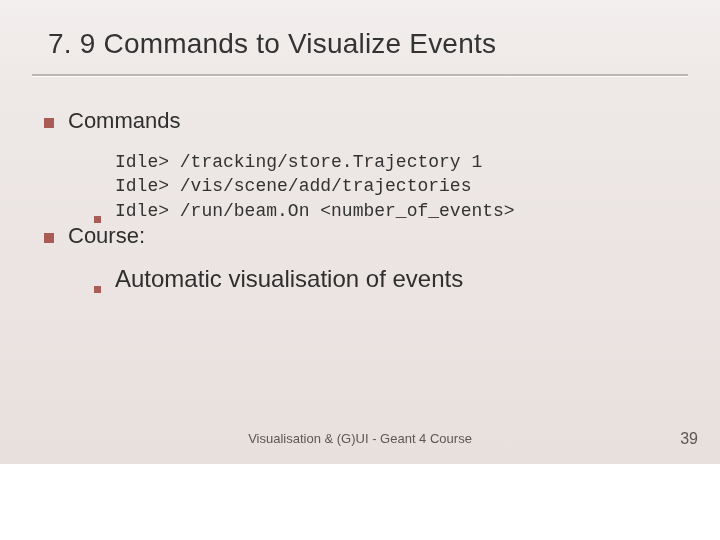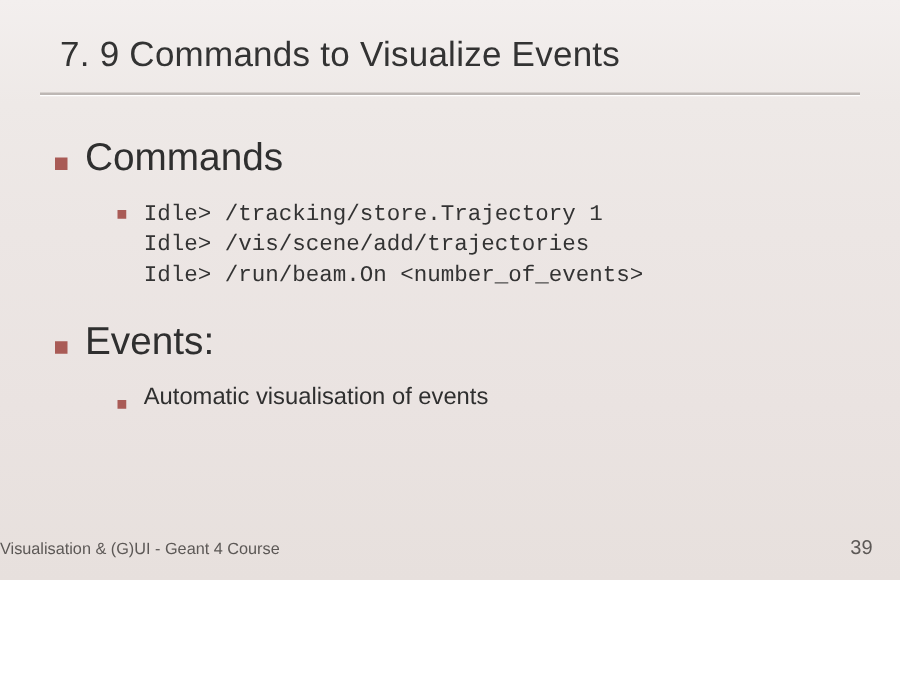--- a/index.html
+++ b/index.html
@@ -37,80 +37,80 @@
     background: #bdb7b4;
     box-shadow: 0 1px 0 #fff;
   }
   .body {
     position: absolute;
     top: 108px;
     left: 44px;
     right: 40px;
   }
   .l1 {
-    font-size: 31px;
+    font-size: 22px;
     color: #2f2f2f;
     margin-bottom: 16px;
     display: flex;
-    align-items: center;
+    align-items: flex-start;
   }
   .l1 .bullet {
     display: inline-block;
     width: 10px;
     height: 10px;
     background: #a95b56;
     margin-top: 10px;
     margin-right: 14px;
     flex: 0 0 auto;
   }
   .l2 {
     margin-left: 50px;
     font-family: "Courier New", Courier, monospace;
     font-size: 18px;
     color: #333;
     line-height: 1.35;
-    margin-bottom: 22px;
     display: flex;
-    align-items: flex-start;
+    align-items: flex-end;
   }
   .l2 .bullet-sm {
     display: inline-block;
     width: 7px;
     height: 7px;
     background: #a95b56;
     margin-top: 8px;
     margin-right: 14px;
     flex: 0 0 auto;
   }
   .l2 .codeblock {
     white-space: pre;
   }
   .l2b {
     margin-left: 50px;
-    font-size: 19px;
+    font-size: 24px;
     color: #2f2f2f;
     display: flex;
-    align-items: center;
+    align-items: flex-end;
   }
   .l2b .bullet-sm {
     display: inline-block;
     width: 7px;
     height: 7px;
     background: #a95b56;
     margin-top: 11px;
     margin-right: 14px;
     flex: 0 0 auto;
   }
   .footer {
     position: absolute;
     bottom: 18px;
     left: 0;
     right: 0;
     font-size: 13px;
     color: #5c5856;
+    text-align: center;
   }
   .pagenum {
     position: absolute;
     bottom: 16px;
     right: 22px;
     font-size: 16px;
     color: #5c5856;
   }
 </style>
 </head>
@@ -130,21 +130,21 @@
 
     <div class="l2">
       <span class="bullet-sm"></span>
       <span class="codeblock">Idle&gt; /tracking/store.Trajectory 1
 Idle&gt; /vis/scene/add/trajectories
 Idle&gt; /run/beam.On &lt;number_of_events&gt;</span>
     </div>
 
     <div class="l1">
       <span class="bullet"></span>
-      <span>Events:</span>
+      <span>Course:</span>
     </div>
 
     <div class="l2b">
       <span class="bullet-sm"></span>
       <span>Automatic visualisation of events</span>
     </div>
 
   </div>
 
   <div class="footer">Visualisation &amp; (G)UI - Geant 4 Course</div>

